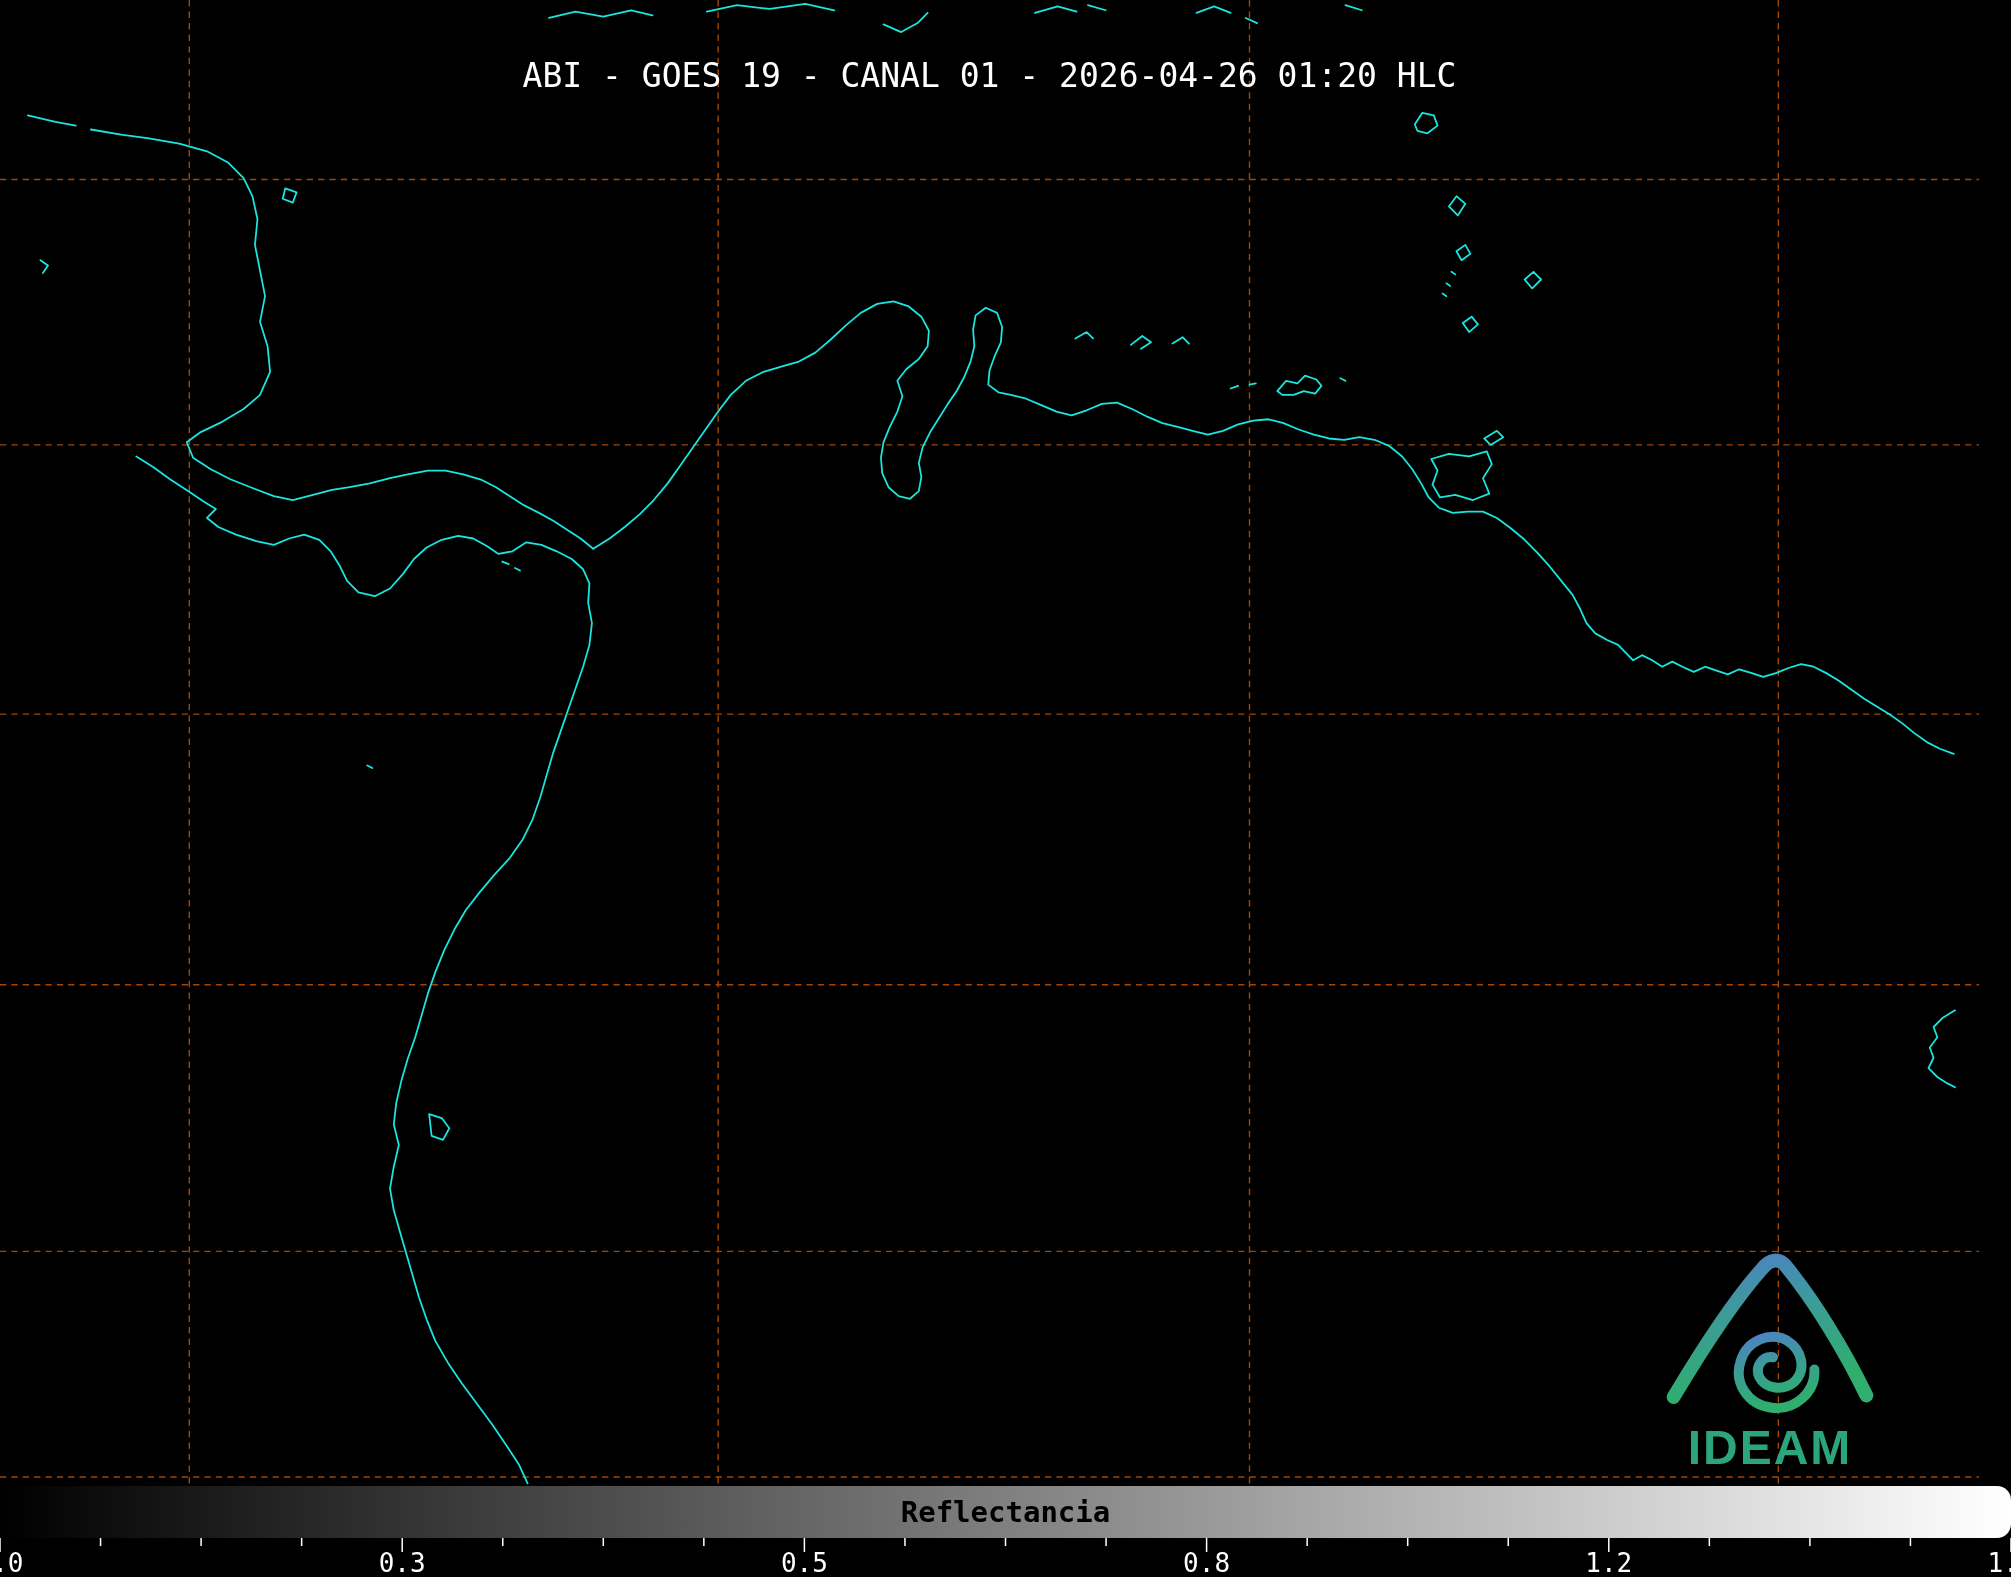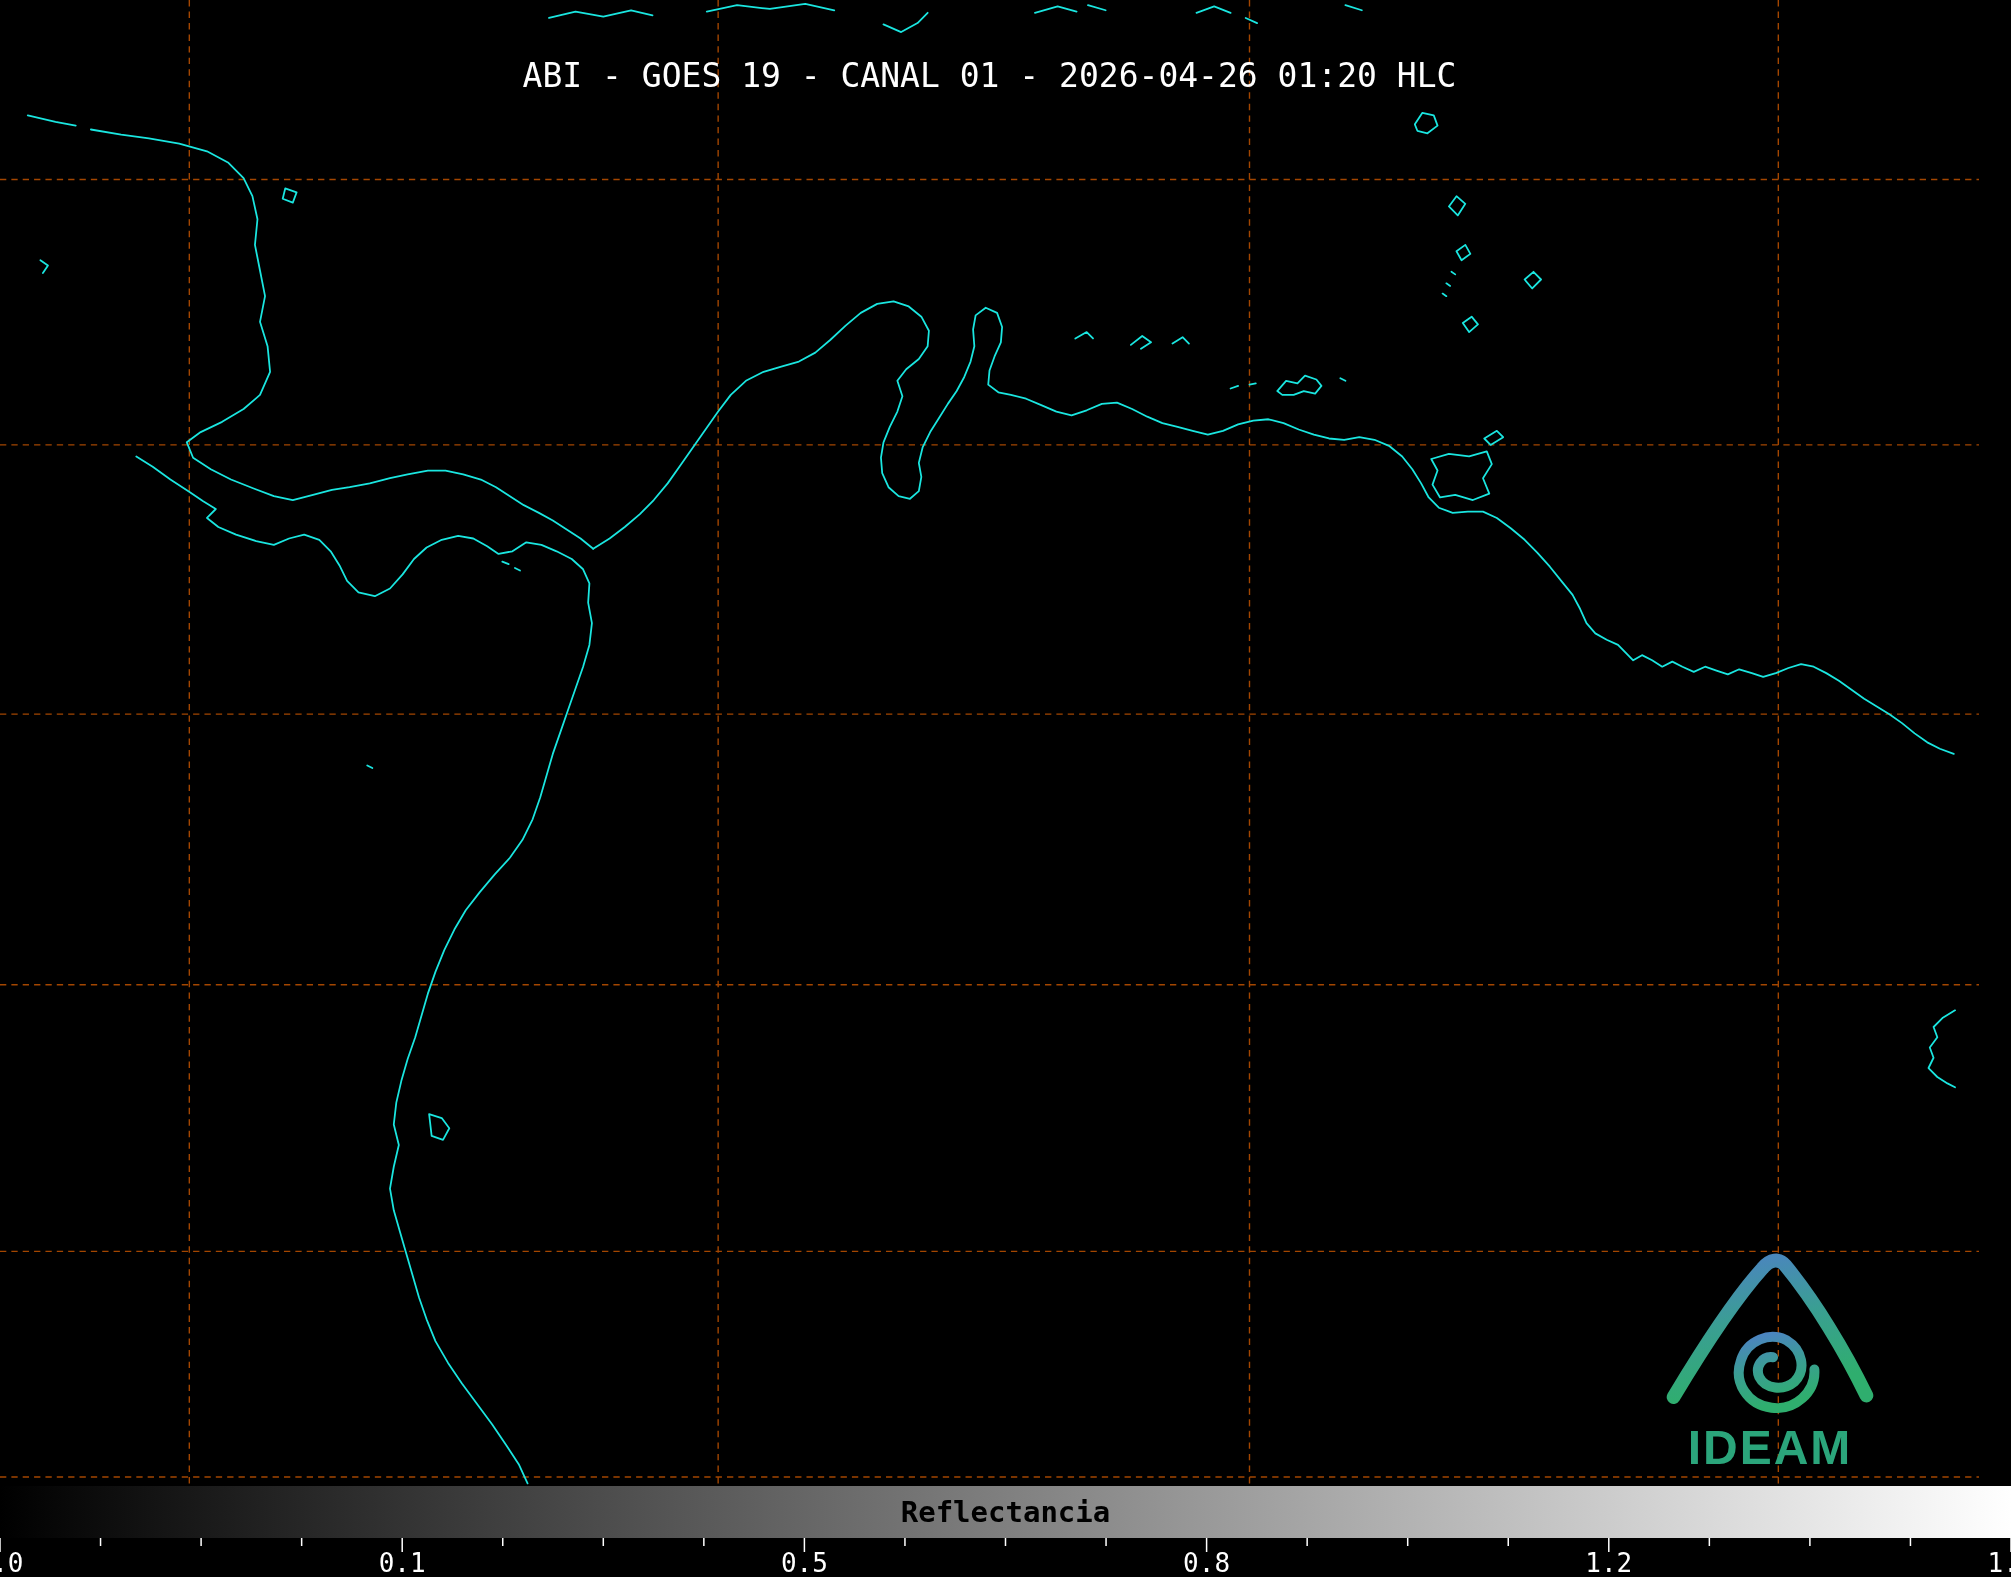--- a/index.html
+++ b/index.html
@@ -5,21 +5,21 @@
   html,body{margin:0;padding:0;width:2011px;height:1577px;background:#000;overflow:hidden;}
   .screen{position:relative;width:2011px;height:1577px;background:var(--bg-color,#000);font-family:"DejaVu Sans Mono",monospace;}
   .map{position:absolute;left:0;top:0;width:1979px;height:1486px;overflow:hidden;}
   .map svg.base{display:block;width:100%;height:100%;}
   .grid{stroke:var(--grid-color,#b54e00);stroke-width:1.1;stroke-dasharray:5 4;fill:none;opacity:.9;}
   .coast path{stroke:var(--coast-color,#1ae6e0);stroke-width:1.4;fill:none;stroke-linejoin:round;stroke-linecap:round;}
   .title{position:absolute;left:0;top:56px;width:100%;text-align:center;color:#fff;font-size:33px;font-family:"DejaVu Sans Mono",monospace;}
   .logo{position:absolute;left:1655px;top:1244px;width:230px;height:244px;text-align:center;}
   .logo svg{display:block;width:230px;height:176px;}
   .logo-text{color:var(--logo-text-color,#2ba57b);font-weight:bold;font-size:48px;font-family:Liberation Sans, sans-serif;letter-spacing:2px;line-height:1;margin-top:4px;}
-  .colorbar{position:absolute;left:0;top:1486px;width:2011px;height:52px;background:linear-gradient(to right,var(--cb-start,#000000),var(--cb-end,#ffffff));display:flex;align-items:center;justify-content:center;}
+  .colorbar{position:absolute;left:0;top:1486px;width:2011px;height:52px;background:linear-gradient(to right,var(--cb-start,#000000),var(--cb-end,#ffffff));display:flex;align-items:center;justify-content:center;border-radius:14px;}
   .colorbar-label{color:#000;font-weight:bold;font-size:29px;font-family:"DejaVu Sans Mono",monospace;}
   .axis{position:absolute;left:0;top:1538px;width:2011px;height:39px;background:#000;}
   .axis svg{position:absolute;left:0;top:0;width:100%;height:16px;}
   .tick-label{position:absolute;top:10px;transform:translateX(-50%);color:#fff;font-size:26px;font-family:"DejaVu Sans Mono",monospace;white-space:nowrap;}
 </style>
 </head>
 <body>
 
 <div class="screen">
 
@@ -69,20 +69,20 @@
 
   <div class="colorbar">
     <span class="colorbar-label">Reflectancia</span>
   </div>
 
   <div class="axis">
     <svg viewBox="0 0 1000 16" preserveAspectRatio="none">
       <path d="M0 0V14 M50 0V8 M100 0V8 M150 0V8 M200 0V14 M250 0V8 M300 0V8 M350 0V8 M400 0V14 M450 0V8 M500 0V8 M550 0V8 M600 0V14 M650 0V8 M700 0V8 M750 0V8 M800 0V14 M850 0V8 M900 0V8 M950 0V8 M1000 0V14" stroke="#ffffff" stroke-width="1.5" vector-effect="non-scaling-stroke" fill="none"></path>
     </svg>
     <span class="tick-label" style="left:0%">0.0</span>
-    <span class="tick-label" style="left:20%">0.1</span>
+    <span class="tick-label" style="left:20%">0.3</span>
     <span class="tick-label" style="left:40%">0.5</span>
     <span class="tick-label" style="left:60%">0.8</span>
     <span class="tick-label" style="left:80%">1.2</span>
     <span class="tick-label" style="left:100%">1.0</span>
   </div>
 
 </div>
 
 </body></html>

